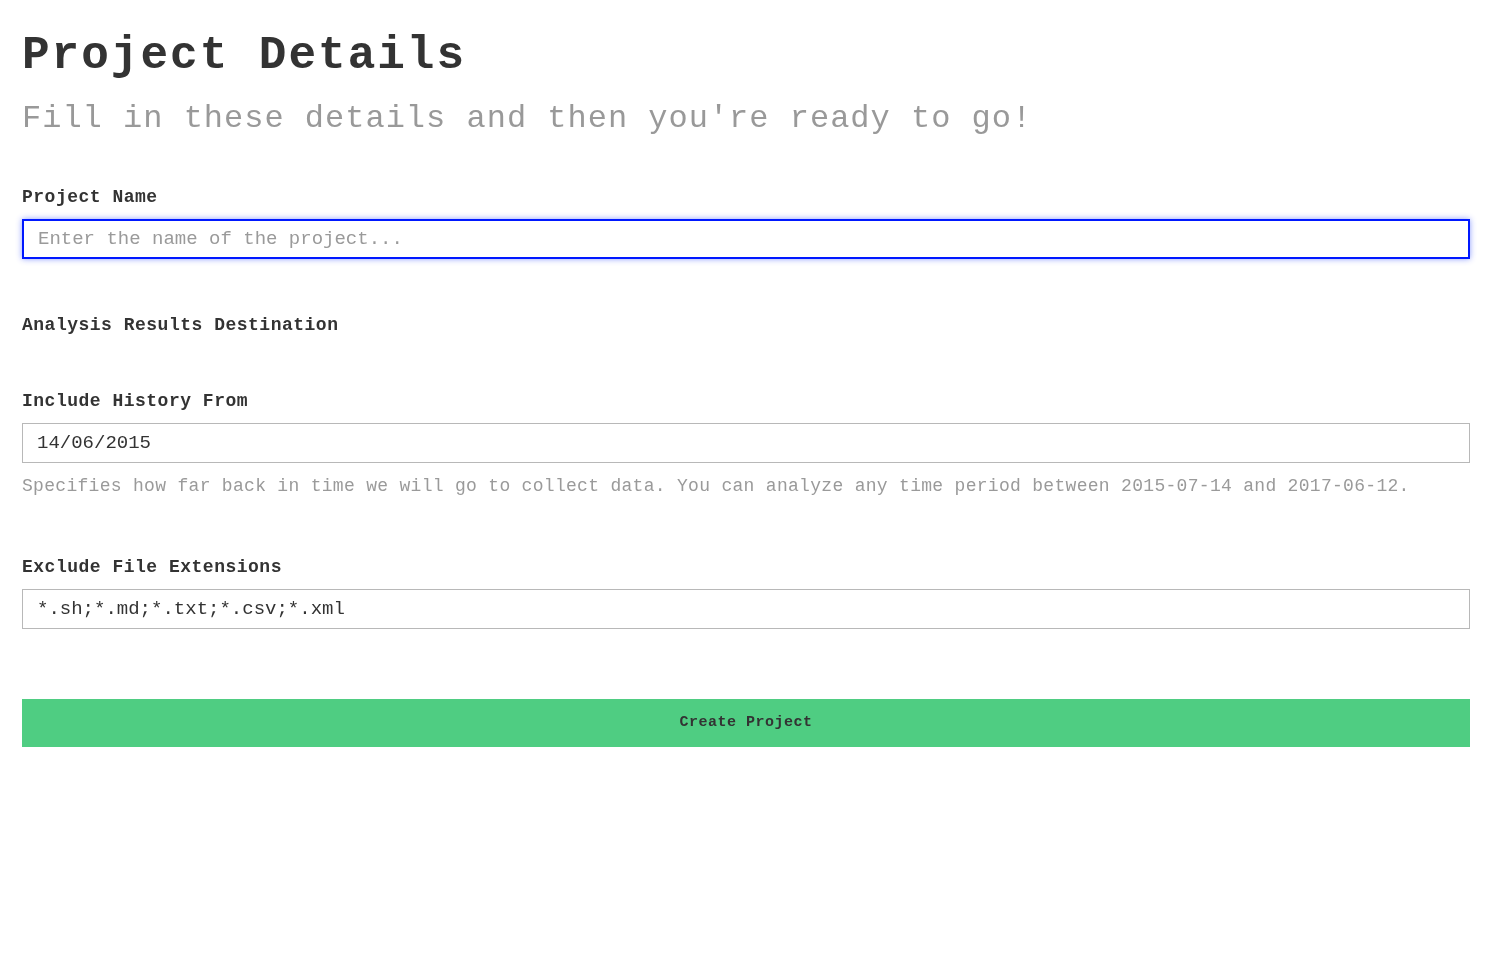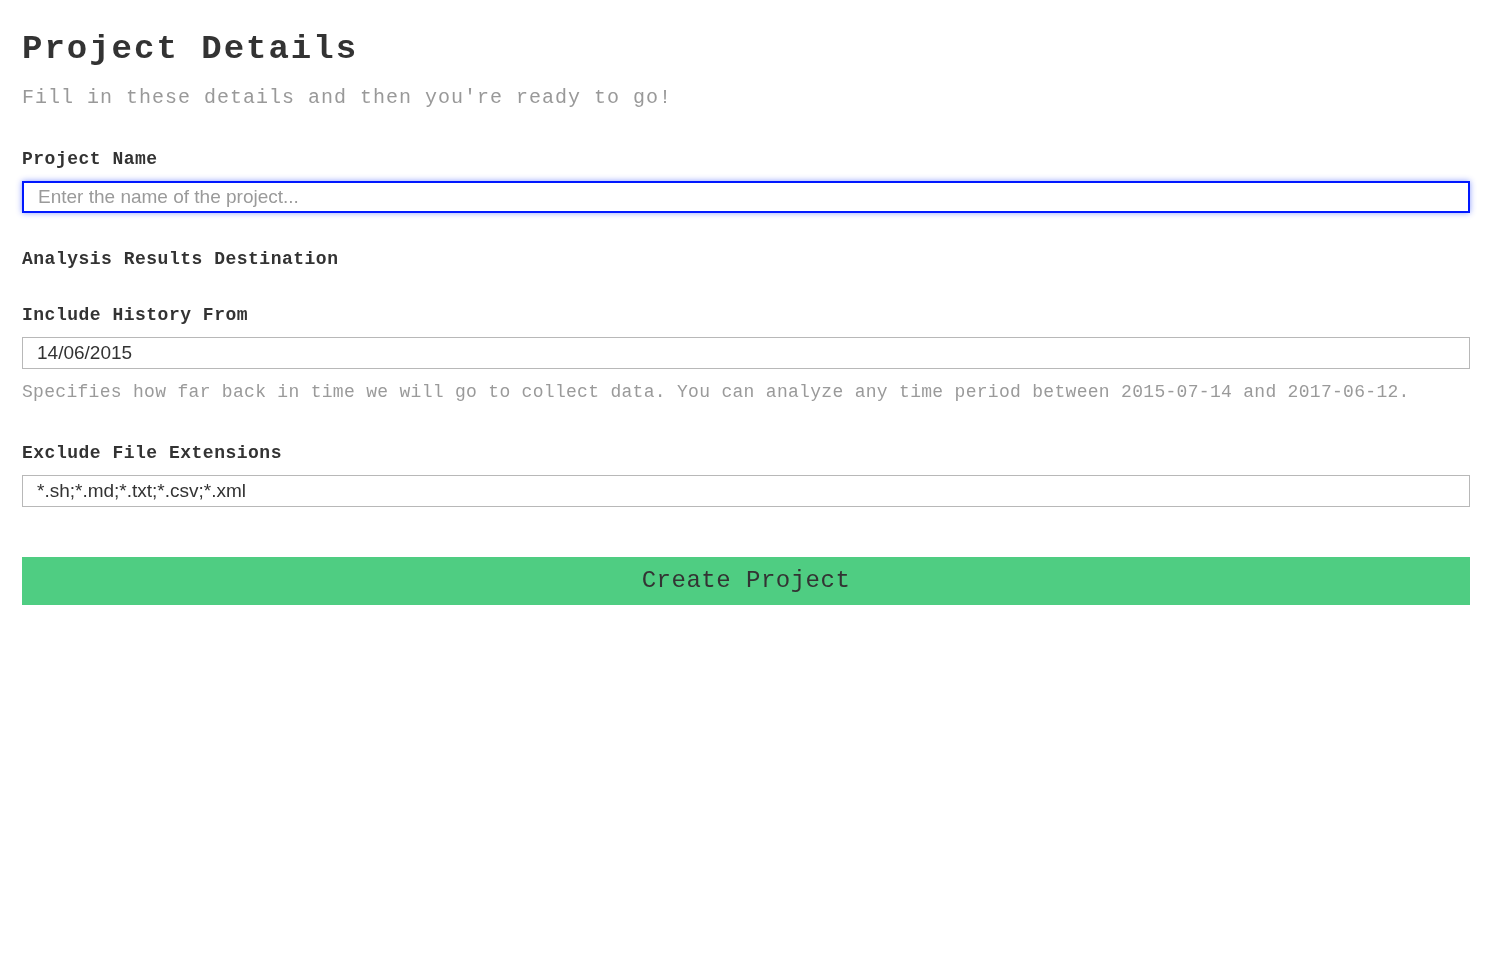--- a/index.html
+++ b/index.html
@@ -9,52 +9,52 @@
     }
 
     body {
       font-family: "Courier New", Courier, monospace;
       background: #ffffff;
       padding: 30px 22px;
       color: #333;
     }
 
     h1 {
-      font-size: 34px;
+      font-size: 46px;
       font-weight: 700;
       color: #333333;
       letter-spacing: 2px;
       margin-bottom: 18px;
     }
 
     .subtitle {
-      font-size: 20px;
+      font-size: 32px;
       color: #999999;
       letter-spacing: 1px;
-      margin-bottom: 40px;
+      margin-bottom: 50px;
     }
 
     .form-group {
-      margin-bottom: 36px;
+      margin-bottom: 56px;
     }
 
     .field-label {
       display: block;
       font-size: 18px;
       font-weight: 700;
       color: #333333;
       letter-spacing: 0.5px;
       margin-bottom: 12px;
     }
 
     .text-input {
       width: 100%;
-      height: 32px;
+      height: 40px;
       padding: 8px 14px;
-      font-family: Liberation Sans, sans-serif;
+      font-family: Liberation Mono, monospace;
       font-size: 19px;
       color: #333333;
       border: 1px solid #b8b8b8;
       background: #ffffff;
       outline: none;
     }
 
     .text-input::placeholder {
       color: #9a9a9a;
     }
@@ -76,22 +76,22 @@
       font-weight: 700;
       color: #888888;
     }
 
     .create-button {
       width: 100%;
       height: 48px;
       background: #4fcd82;
       border: none;
       font-family: "Courier New", Courier, monospace;
-      font-size: 24px;
-      font-weight: 400;
+      font-size: 15px;
+      font-weight: 700;
       color: #333333;
       letter-spacing: 0.5px;
       cursor: pointer;
       margin-top: 14px;
     }
   </style>
 </head>
 <body>
 
 

